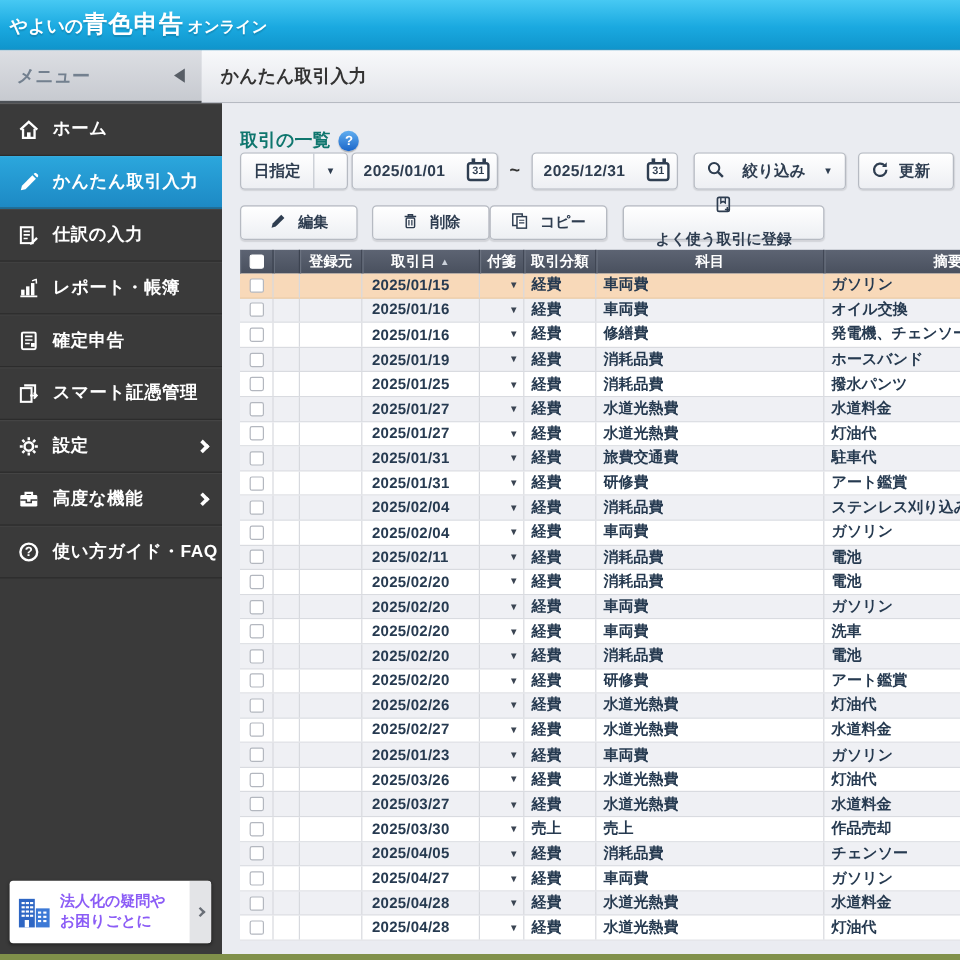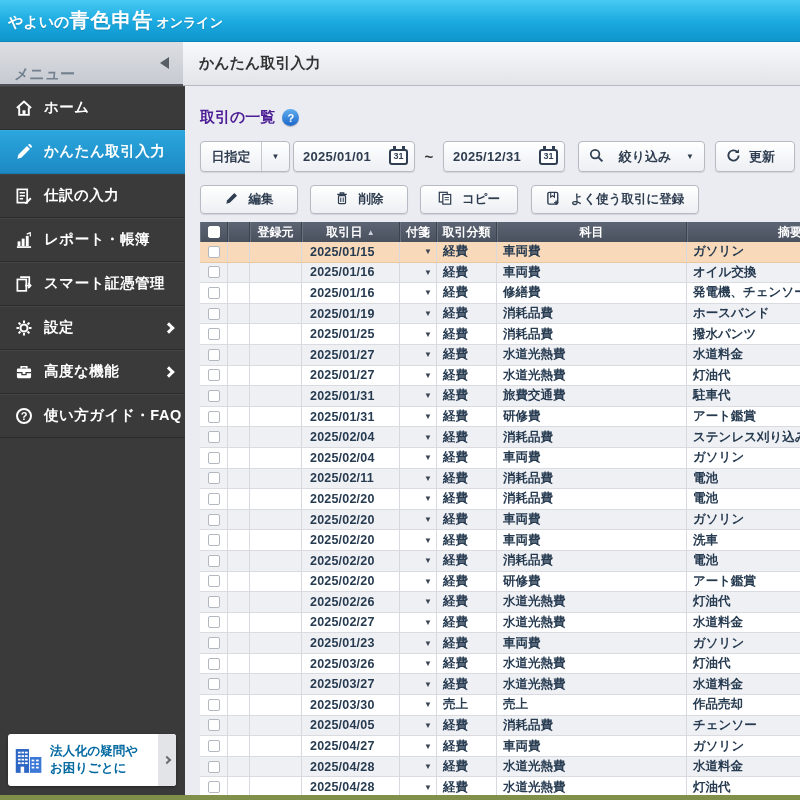--- a/index.html
+++ b/index.html
@@ -10,22 +10,22 @@
   
   .topbar { height:42px; background:linear-gradient(#47c9f3,#1aa9e0 55%,#0f95cc);
     border-bottom:1px solid #0b86ba; display:flex; align-items:center; padding-left:8px; }
   .brand { color:#fff; display:flex; align-items:baseline; text-shadow:0 1px 1px rgba(0,0,0,.15); }
   .brand .b-pre { font-size:15px; font-weight:bold; }
   .brand .b-main { font-size:20px; font-weight:bold; letter-spacing:1px; }
   .brand .b-suf { font-size:13px; font-weight:bold; margin-left:3px; }
 
   
   .subheader { height:44px; display:flex; }
-  .menu-bar { width:183px; background:linear-gradient(#dcdee3,#c7cad0);
-    border-bottom:2px solid #4d5156; display:flex; align-items:flex-end;
+  .menu-bar { width:168px; background:linear-gradient(#dcdee3,#c7cad0);
+    border-bottom:2px solid #4d5156; display:flex; align-items:center;
     padding-left:14px; position:relative; }
   .menu-label { color:#73808f; font-weight:bold; font-size:15px; }
   .collapse-tri { position:absolute; right:14px; top:50%; margin-top:-6px;
     width:0; height:0; border-top:6px solid transparent; border-bottom:6px solid transparent;
     border-right:9px solid #585e66; cursor:pointer; }
   .title-bar { flex:1; background:linear-gradient(#f8f9fb,#e2e4e9);
     border-bottom:1px solid #b6bac2; display:flex; align-items:center; padding-left:16px; }
   .page-title { color:#333; font-weight:bold; font-size:15px; }
 
   
@@ -42,61 +42,61 @@
     border-top:3px solid #fff; border-right:3px solid #fff; transform:rotate(45deg); }
   .circle-q { width:16px; height:16px; border:2px solid #fff; border-radius:50%;
     color:#fff; font-size:11px; font-weight:bold; display:flex; align-items:center; justify-content:center; }
 
   
   .banner { position:absolute; left:8px; bottom:14px; width:168px; height:52px;
     background:#fff; border-radius:3px; display:flex; align-items:stretch; cursor:pointer;
     box-shadow:0 1px 3px rgba(0,0,0,.4); overflow:hidden; }
   .banner-icon { width:42px; display:flex; align-items:center; justify-content:center; }
   .banner-text { flex:1; display:flex; flex-direction:column; justify-content:center;
-    font-size:12.5px; font-weight:bold; color:#0369a1; line-height:1.35; }
+    font-size:12.5px; font-weight:bold; color:#8b5cf6; line-height:1.35; }
   .banner-chevron { width:18px; background:#e3e4e7; display:flex; align-items:center; justify-content:center; }
   .banner-chevron i { width:6px; height:6px; border-top:2px solid #6a6f77;
     border-right:2px solid #6a6f77; transform:rotate(45deg); display:block; }
 
   
   .content { position:absolute; left:185px; top:86px; right:0; bottom:0;
     background:#eaecf1; padding-left:15px; overflow:hidden; }
   .section-head { margin-top:22px; display:flex; align-items:center; gap:7px; }
-  .section-title { font-size:15px; font-weight:bold; color:#4c1d95; }
+  .section-title { font-size:15px; font-weight:bold; color:#0f766e; }
   .help-badge { width:17px; height:17px; border-radius:50%;
     background:linear-gradient(#61aef0,#1b66c9); color:#fff; font-size:11px; font-weight:bold;
     display:flex; align-items:center; justify-content:center; cursor:pointer;
     box-shadow:0 1px 1px rgba(0,0,0,.25); }
 
   .btnish { background:linear-gradient(#ffffff,#edeff3); border:1px solid #b6bac2;
     border-radius:4px; box-shadow:0 1px 1px rgba(0,0,0,.10); color:#2e3d50;
     font-weight:bold; font-size:13px; display:flex; align-items:center; cursor:pointer; }
 
-  .filter-row { margin-top:14px; display:flex; align-items:center; height:31px; }
+  .filter-row { display:flex; align-items:center; height:31px; }
   .combo { width:90px; height:31px; }
   .combo .combo-label { flex:1; text-align:center; font-size:13px; }
   .combo .combo-arrow { width:28px; align-self:stretch; border-left:1px solid #c3c7cf;
     display:flex; align-items:center; justify-content:center; font-size:8px; color:#2e3d50; }
   .datebox { width:122px; height:31px; margin-left:3px; padding:0 6px 0 9px; justify-content:space-between; }
   .datebox .dval { font-size:13px; letter-spacing:.3px; }
   .tilde { width:28px; text-align:center; font-size:15px; font-weight:bold; color:#333; }
   .cal { position:relative; width:19px; height:16px; border:2px solid #2f3e51; border-radius:3px;
     background:#fff; display:flex; align-items:center; justify-content:center; }
   .cal::before { content:""; position:absolute; top:-5px; left:2px; width:3px; height:4px;
     background:#2f3e51; box-shadow:9px 0 0 #2f3e51; }
   .cal span { font-size:9px; font-weight:bold; color:#2f3e51; line-height:1; }
   .filter-btn { width:127px; height:31px; margin-left:13px; padding:4px 10px; justify-content:space-between; }
   .refresh-btn { width:80px; height:31px; margin-left:10px; padding:0 10px; gap:8px; }
   .mini-arrow { font-size:8px; color:#2e3d50; }
 
   .action-row { margin-top:13px; display:flex; align-items:center; height:29px; }
   .act-btn { height:29px; padding:0 12px; gap:10px; justify-content:center; font-size:12.5px; }
   .act-btn svg { flex:none; }
   .w-edit { width:98px; } .w-del { width:98px; margin-left:12px; }
-  .w-copy { width:98px; margin-left:12px; } .w-reg { width:168px; margin-left:13px; }
+  .w-copy { width:98px; } .w-reg { width:168px; margin-left:13px;flex-direction:column; }
 
   
   .table-wrap { margin-top:8px; width:600px; overflow:hidden; }
   .ttable { width:693px; }
   .thead { display:flex; height:20px; background:linear-gradient(#5d6473,#49505e);
     color:#fff; font-size:12px; font-weight:bold; }
   .thead .hc { display:flex; align-items:center; justify-content:center;
     border-right:1px solid #3c4350; box-shadow:inset 1px 0 0 #6b7280; cursor:pointer; gap:4px; }
   .sort-tri { font-size:8px; color:#ccd2db; }
   .trow { display:flex; height:20.6px; border-bottom:1px solid #d9dbe0; background:#fff; cursor:pointer; }
@@ -177,20 +177,30 @@
         <span class="side-icon">
           <svg viewBox="0 0 14 14">
             <path d="M0.8 13.2h12.4" stroke="#fff" stroke-width="1.5"></path>
             <rect x="1.4" y="8.2" width="2.5" height="4.2" fill="#fff"></rect>
             <rect x="5" y="5.8" width="2.5" height="6.6" fill="#fff"></rect>
             <rect x="8.6" y="3.4" width="2.5" height="9" fill="#fff"></rect>
             <path d="M9.4 1.8l3-1.2.2 3.2" fill="none" stroke="#fff" stroke-width="1.1"></path>
           </svg>
         </span>
         <span class="side-label">レポート・帳簿</span>
+      </div>
+      <div class="side-item">
+        <span class="side-icon">
+          <svg viewBox="0 0 14 14">
+            <rect x="2" y="0.9" width="10" height="12.2" rx="1" fill="none" stroke="#fff" stroke-width="1.5"></rect>
+            <path d="M4.3 3.8h5.4M4.3 6.4h5.4M4.3 9h3.4" stroke="#fff" stroke-width="1.2"></path>
+            <rect x="8.6" y="8.6" width="2.8" height="2.8" fill="#fff"></rect>
+          </svg>
+        </span>
+        <span class="side-label">確定申告</span>
       </div>
       <div class="side-item">
         <span class="side-icon">
           <svg viewBox="0 0 14 14">
             <rect x="1.2" y="3" width="7.8" height="10" fill="none" stroke="#fff" stroke-width="1.5"></rect>
             <path d="M3.6 1h8v9.4" fill="none" stroke="#fff" stroke-width="1.5"></path>
             <path d="M8 8.4h4.6" stroke="#fff" stroke-width="1.5"></path>
             <path d="M10.6 6.2l2.3 2.2-2.3 2.2" fill="none" stroke="#fff" stroke-width="1.3"></path>
           </svg>
         </span>

